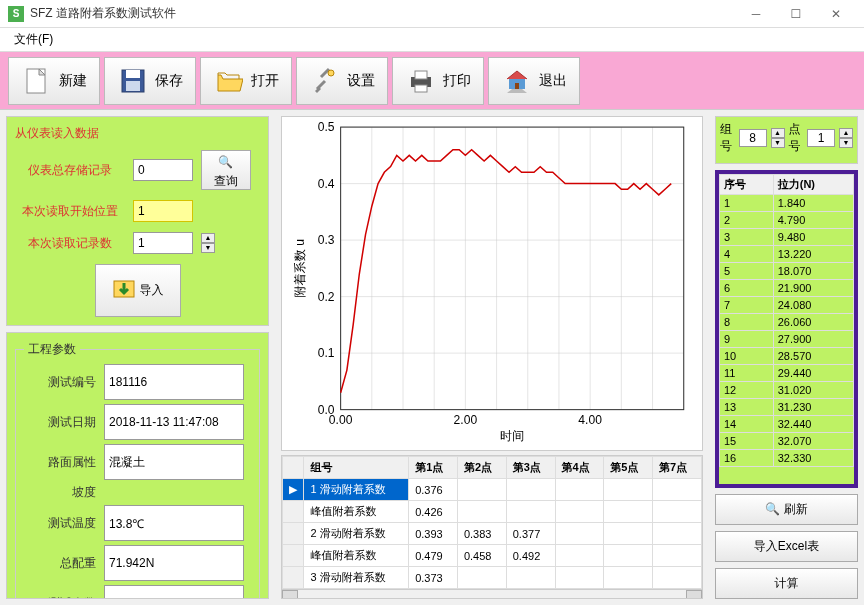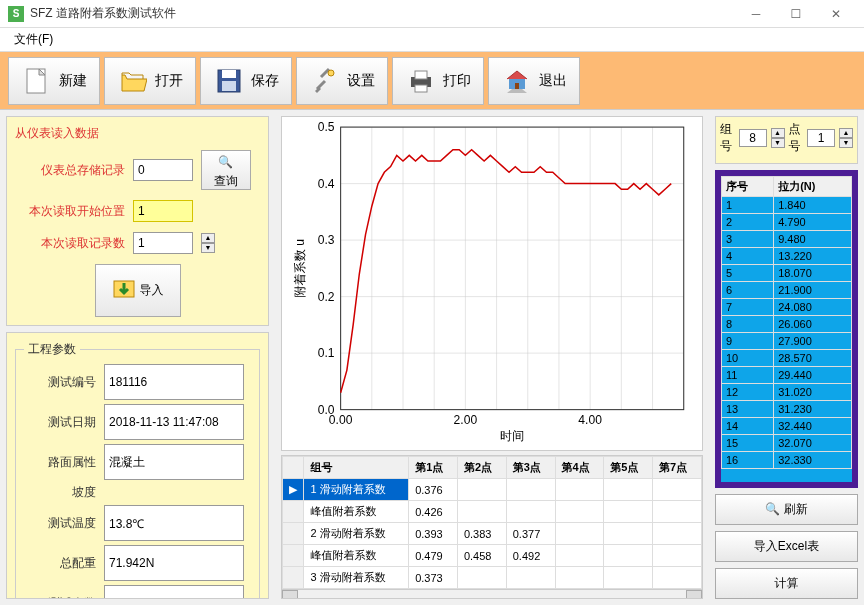--- a/index.html
+++ b/index.html
@@ -3,30 +3,30 @@
 <meta charset="utf-8">
 <style>
 * { box-sizing: border-box; margin: 0; padding: 0; font-family: "Microsoft YaHei", sans-serif; font-size: 12px; }
 body { background: #f0f0f0; width: 864px; height: 605px; overflow: hidden; }
 .titlebar { height: 28px; background: #fff; display: flex; align-items: center; padding: 0 8px; border-bottom: 1px solid #ddd; }
 .titlebar .app-icon { width: 16px; height: 16px; background: #4caf50; margin-right: 6px; display:inline-flex;align-items:center;justify-content:center;color:#fff;font-weight:bold;font-size:10px;}
 .titlebar .title { flex: 1; color: #333; }
 .titlebar .win-btn { width: 40px; height: 24px; display: flex; align-items: center; justify-content: center; color: #666; cursor: pointer; }
 .menubar { height: 24px; background: #fff; padding: 0 8px; display: flex; align-items: center; border-bottom: 1px solid #ddd; }
 .menubar span { padding: 10px 6px; cursor: pointer; }
-.toolbar { height: 58px; background: #fdba74; display: flex; align-items: center; padding: 4px 8px; gap: 4px; border-bottom: 1px solid #ccc; }
+.toolbar { height: 58px; background: #f9a8d4; display: flex; align-items: center; padding: 4px 8px; gap: 4px; border-bottom: 1px solid #ccc; }
 .tbtn { height: 48px; background: linear-gradient(#fff,#e8e8e8); border: 1px solid #bbb; display: flex; align-items: center; padding: 0 12px; cursor: pointer; gap: 6px; }
 .tbtn .ticon { width: 32px; height: 32px; display: flex; align-items: center; justify-content: center; }
 .tbtn .tlabel { font-size: 14px; }
 .main { display: flex; height: calc(605px - 28px - 24px - 58px); }
 .left-col { width: 275px; padding: 6px; display: flex; flex-direction: column; gap: 6px; }
-.panel { background: #fef9c3; border: 1px solid #ccc; padding: 8px; }
+.panel { background: #bef264; border: 1px solid #ccc; padding: 8px; }
 .panel-title { color: #d33; margin-bottom: 8px; }
 .frow { display: flex; align-items: center; margin-bottom: 10px; gap: 8px; }
-.frow label { width: 110px; text-align: right; color: #d33; }
+.frow label { width: 110px; text-align: center; color: #d33; }
 .frow input { border: 1px solid #999; padding: 2px 4px; height: 22px; }
 .frow input.num { width: 60px; }
 .frow input.yellow { background: #ffff99; border-color:#d4c300; }
 .btn { background: linear-gradient(#fff,#e8e8e8); border: 1px solid #aaa; padding: 4px 10px; cursor: pointer; display: inline-flex; align-items: center; gap: 4px; }
 .btn-query { height: 40px; width: 50px; flex-direction: column; }
 .btn-import { height: 53px; padding: 4px 16px; }
 .params-panel .prow { display: flex; align-items: center; margin-bottom: 4px; }
 .params-panel .prow label { width: 80px; text-align: right; color: #333; padding-right: 8px; }
 .params-panel .prow input { border: 1px solid #999; padding: 2px 4px; height: 36px; width: 140px; }
 .center-col { flex: 1; padding: 6px; display: flex; flex-direction: column; gap: 4px; }
@@ -37,21 +37,21 @@
 .grid-box th, .grid-box td { border: 1px solid #ddd; padding: 3px 6px; text-align: left; font-size: 11px; }
 .grid-box th { background: #f0f0f0; }
 .grid-box tr.sel td:first-child, .grid-box tr.sel td:nth-child(2) { background: #0066cc; color: #fff; }
 .grid-box .rowhdr { width: 20px; background: #f0f0f0; text-align: center; }
 .right-col { width: 155px; padding: 6px; display: flex; flex-direction: column; gap: 6px; }
 .spin-row { display: flex; align-items: center; gap: 4px; margin-bottom: 4px; }
 .spin-row label { font-size: 12px; }
 .spin-row input { width: 28px; border: 1px solid #999; padding: 1px 2px; text-align: center; }
 .spin-ctrl { display: flex; flex-direction: column; }
 .spin-ctrl button { width: 14px; height: 10px; font-size: 7px; border: 1px solid #999; background: #eee; padding: 0; line-height: 6px; cursor: pointer; }
-.data-table { background: #0ea5e9; border: 6px solid #4c1d95; flex: 1; overflow: auto; }
+.data-table { background: #bef264; border: 4px solid #4c1d95; flex: 1; overflow: auto; }
 .data-table table { width: 100%; border-collapse: collapse; }
 .data-table th, .data-table td { border: 1px solid #ddd; padding: 2px 4px; font-size: 11px; text-align: left; }
 .data-table th { background: #f0f0f0; }
 .action-btn { background: linear-gradient(#fff,#e8e8e8); border: 1px solid #aaa; padding: 6px; cursor: pointer; text-align: center; }
 .scroll-placeholder { height: 14px; background: #f0f0f0; border-top: 1px solid #ccc; position: relative; }
 .scroll-placeholder::before { content:''; position:absolute; left:0; top:0; bottom:0; width:14px; background:#ddd; border:1px solid #aaa;}
 .scroll-placeholder::after { content:''; position:absolute; right:0; top:0; bottom:0; width:14px; background:#ddd; border:1px solid #aaa;}
 fieldset { border: 1px solid #ccc; padding: 6px 8px 2px; }
 legend { color: #333; padding: 0 4px; }
 </style>
@@ -76,35 +76,35 @@
         <svg width="28" height="28">
           <rect x="4" y="2" width="18" height="24" fill="#fff" stroke="#888"></rect>
           <path d="M16 2 L22 8 L16 8 Z" fill="#ddd" stroke="#888"></path>
         </svg>
       </span>
     <span class="tlabel">新建</span>
   </div>
   <div class="tbtn">
     <span class="ticon">
         <svg width="28" height="28">
-          <path d="M3 8 L3 24 L25 24 L28 12 L8 12 L6 8 Z" fill="#ffd75e" stroke="#b8860b"></path>
-          <path d="M3 8 L3 6 L10 6 L12 8 L24 8 L24 12" fill="none" stroke="#b8860b"></path>
-        </svg>
-      </span>
-    <span class="tlabel">打开</span>
-  </div>
-  <div class="tbtn">
-    <span class="ticon">
-        <svg width="28" height="28">
           <rect x="3" y="3" width="22" height="22" fill="#3b5998" stroke="#2a3f6b"></rect>
           <rect x="7" y="3" width="14" height="8" fill="#fff"></rect>
           <rect x="7" y="14" width="14" height="10" fill="#cdd9ed"></rect>
         </svg>
       </span>
     <span class="tlabel">保存</span>
+  </div>
+  <div class="tbtn">
+    <span class="ticon">
+        <svg width="28" height="28">
+          <path d="M3 8 L3 24 L25 24 L28 12 L8 12 L6 8 Z" fill="#ffd75e" stroke="#b8860b"></path>
+          <path d="M3 8 L3 6 L10 6 L12 8 L24 8 L24 12" fill="none" stroke="#b8860b"></path>
+        </svg>
+      </span>
+    <span class="tlabel">打开</span>
   </div>
   <div class="tbtn">
     <span class="ticon">
         <svg width="28" height="28">
           <path d="M6 22 L14 14 M10 10 L18 2" stroke="#888" stroke-width="3"></path>
           <circle cx="20" cy="6" r="3" fill="#ffd75e" stroke="#b8860b"></circle>
           <path d="M4 24 L8 20 L10 22 L6 26 Z" fill="#888"></path>
         </svg>
       </span>
     <span class="tlabel">设置</span>

